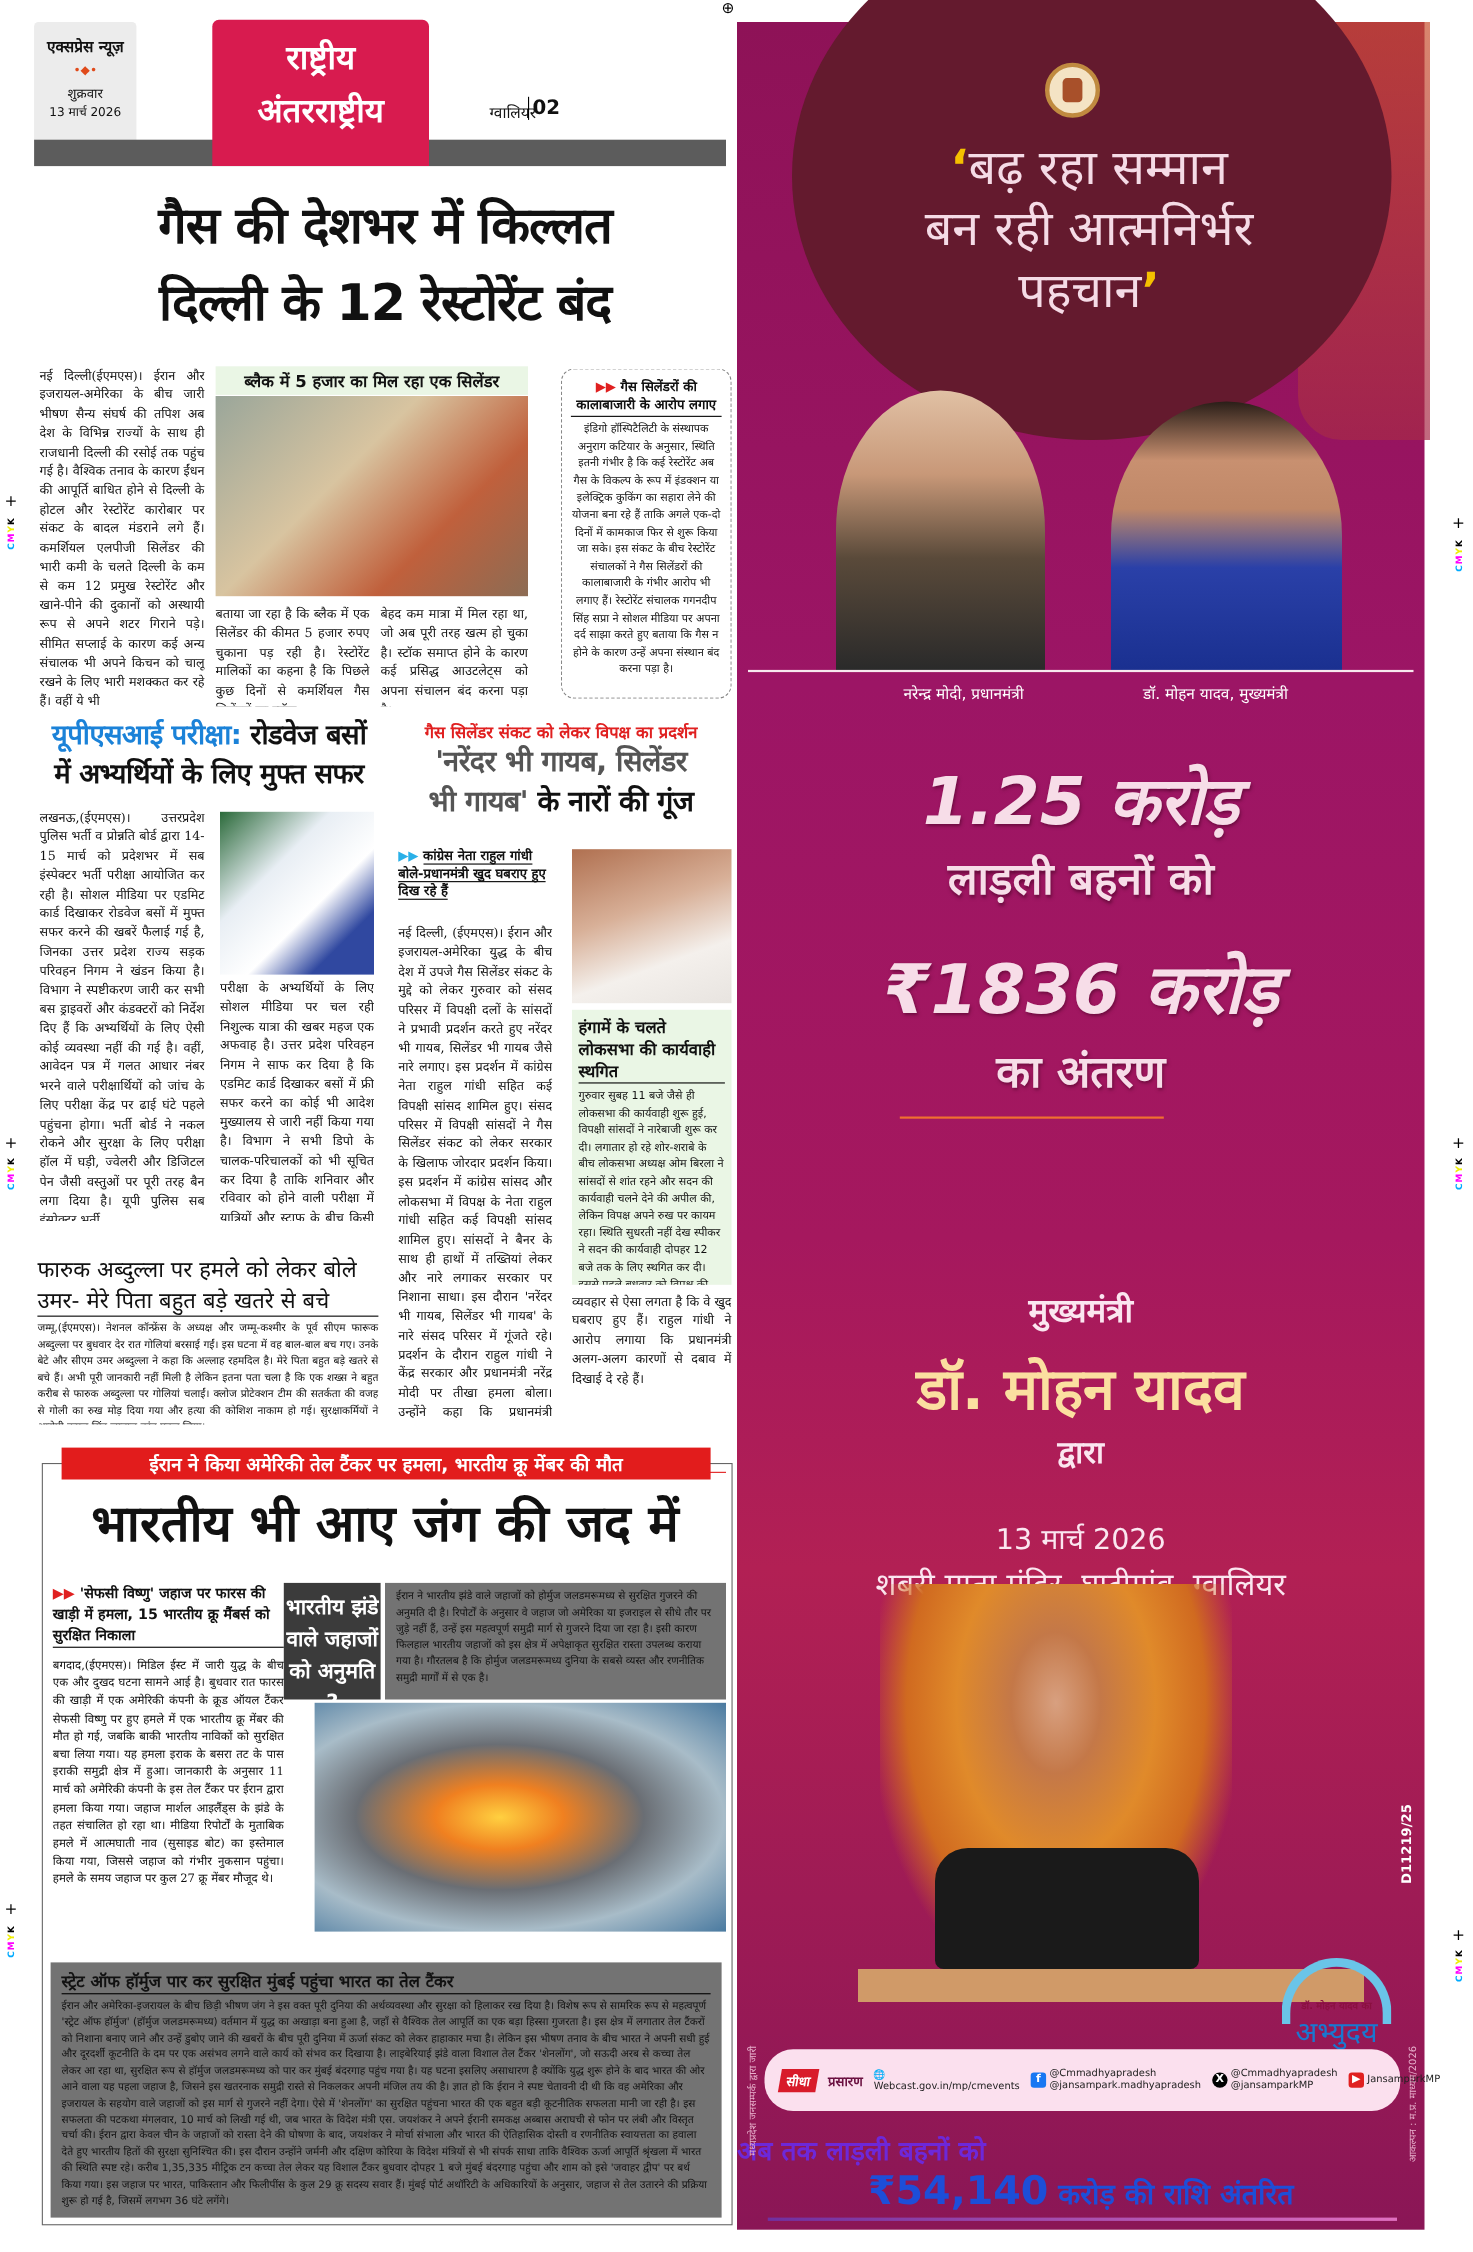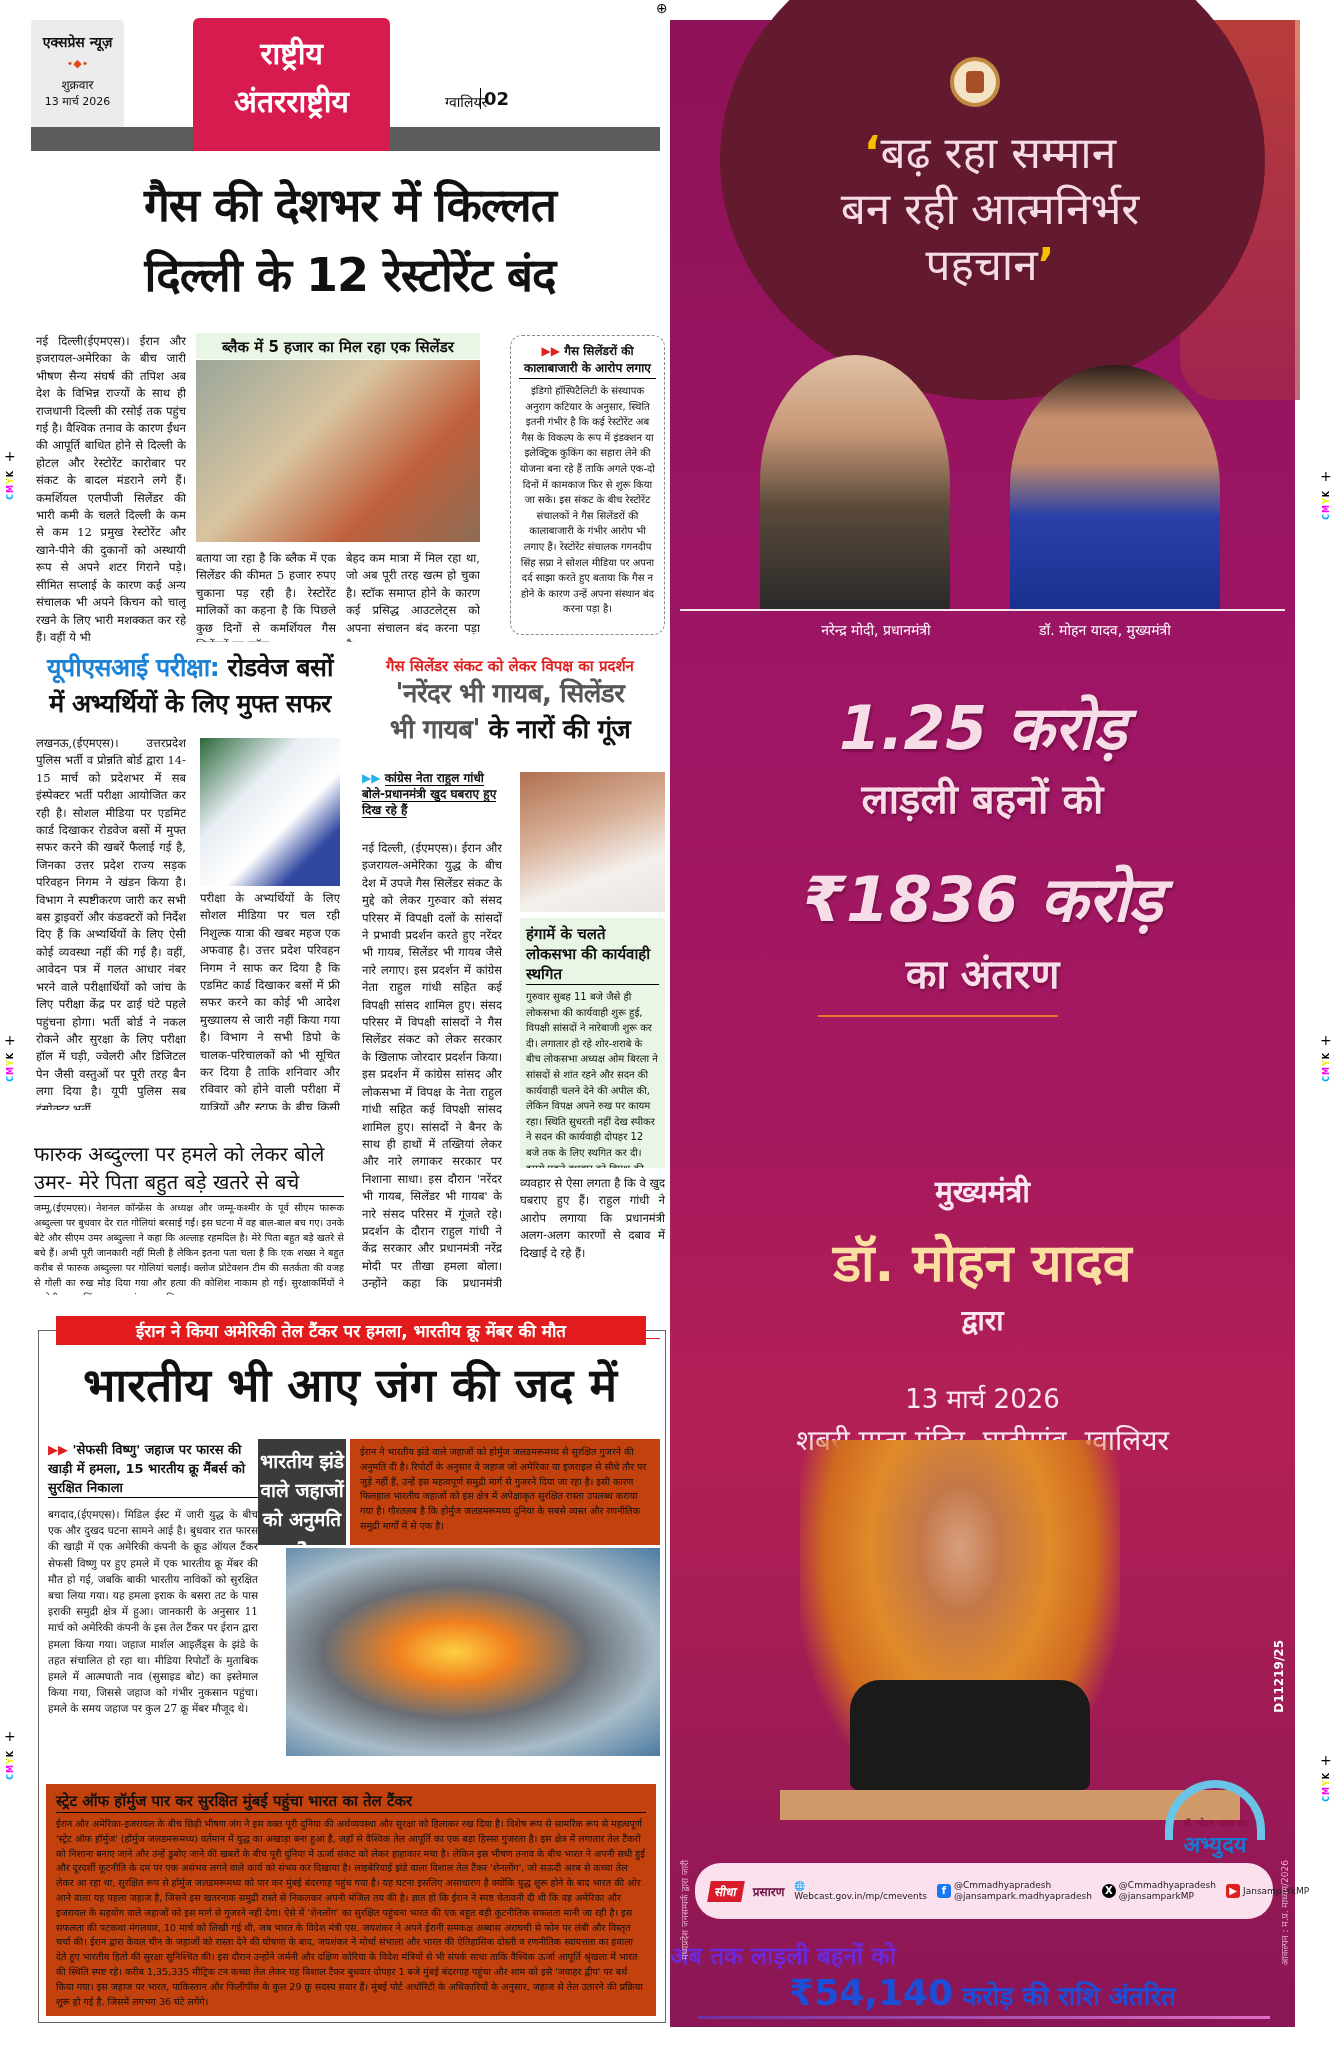--- a/index.html
+++ b/index.html
@@ -28,21 +28,21 @@
 .h-blue{color:#1b82d8}
 .h2{font-size:25px;font-weight:bold;line-height:36px;text-align:center;letter-spacing:-0.5px}
 .red-kicker{color:#e02020;font-size:15px;font-weight:bold;text-align:center}
 .grey-h{color:#555}
 .underline-h{border-bottom:1px solid #000;font-weight:bold}
 .green-box{background:#eaf6e5;padding:6px}
 .green-box h4{font-size:15px;border-bottom:1px solid #000;line-height:20px;margin-bottom:4px}
 .green-box p{font-size:10px;line-height:15.6px}
 .redbar{background:#e21c1c;color:#fff;font-size:17px;font-weight:bold;text-align:center;padding:3px 0}
 .darkbox{background:#3b3b3b;color:#fff;font-size:19px;font-weight:bold;text-align:center;line-height:29px;padding-top:8px}
-.beigebox{background:#c2410c;padding:6px 10px}
+.beigebox{background:#737373;padding:6px 10px}
 .beigebox p{font-size:9.5px;line-height:14.8px}
 .frame{border:1px solid #666}
 
 .ad{left:670px;top:20px;width:625px;height:2007px;background:linear-gradient(180deg,#8e1257 0%,#9c1565 30%,#a5185e 55%,#b22054 70%,#8a1656 100%);overflow:hidden}
 .ad-circle{left:720px;top:-80px;width:545px;height:480px;border-radius:50%;background:#641a2e}
 .ad-orange{left:1180px;top:20px;width:120px;height:380px;background:linear-gradient(180deg,#c8502e,#a62a48);border-radius:0 0 0 40px;opacity:.7}
 .emblem{left:950px;top:57px;width:50px;height:50px;border-radius:50%;background:#f4e3c4;border:4px solid #c08a40}
 .emblem::after{content:"";position:absolute;left:12px;top:10px;width:18px;height:22px;background:#a8502a;border-radius:4px}
 .quote{left:760px;top:125px;width:460px;text-align:center;color:#f5dbe6;font-size:44px;line-height:56px}
 .qmark{color:#f5c000;font-weight:bold}
@@ -57,21 +57,21 @@
 .woman{left:800px;top:1440px;width:320px;height:360px;background:radial-gradient(ellipse at 50% 30%,#d8a080 0,#c47848 18%,#e08a2a 40%,#d06a20 60%,transparent 75%)}
 .machine{left:850px;top:1680px;width:240px;height:110px;background:#1a1a1a;border-radius:30px 30px 8px 8px}
 .table{left:780px;top:1790px;width:460px;height:30px;background:#d09a68}
 .live-bar{left:695px;top:1863px;width:578px;height:56px;background:#fbe0ee;border-radius:26px;display:flex;align-items:center;padding:0 14px;gap:10px;font-size:9px;color:#222}
 .live-tag{background:#d81b2a;color:#fff;font-weight:bold;font-size:12px;padding:2px 6px;transform:skewX(-10deg)}
 .live-tag2{font-weight:bold;font-size:12px;color:#6a1040}
 .ico{display:inline-block;width:14px;height:14px;border-radius:3px;color:#fff;font-size:10px;text-align:center;line-height:14px;font-weight:bold}
 .logo{left:1150px;top:1780px;width:130px;height:110px;text-align:center}
 .logo-arc{position:absolute;left:15px;top:0;width:100px;height:60px;border-radius:60px 60px 0 0;border:8px solid #6ac4e8;border-bottom:none}
 .logo-name{position:absolute;left:0;top:36px;width:130px;font-size:9px;color:#8a1040;font-weight:bold}
-.logo-big{position:absolute;left:0;top:48px;width:130px;font-size:22px;color:#1a78d0;font-weight:bold}
+.logo-big{position:absolute;left:0;top:48px;width:130px;font-size:26px;color:#1a78d0;font-weight:normal}
 .logo-mp{position:absolute;left:60px;top:84px;font-size:9px;color:#e06a10;font-weight:bold}
 .bottom1{left:670px;top:1938px;width:625px;text-align:left;color:#6d28d9;font-size:24px;font-weight:bold}
 .bottom2{left:670px;top:1972px;width:625px;text-align:center;color:#1d4ed8;font-size:26px;font-weight:bold}
 .bottom2 .num{font-size:36px}
 .grad-line{left:698px;top:2016px;width:572px;height:3px;background:linear-gradient(90deg,#7030a0,#e070c0)}
 .vert{writing-mode:vertical-rl;transform:rotate(180deg);font-size:9px;color:#e8b0cc}
 .dcode{writing-mode:vertical-rl;transform:rotate(180deg);color:#fff;font-size:12px;font-weight:bold}
 .reg{font-size:14px;color:#000}
 .cmyk{writing-mode:vertical-rl;transform:rotate(180deg);font-size:8px;font-weight:bold;letter-spacing:1px}
 .cmyk .c{color:#0af}.cmyk .m{color:#f0f}.cmyk .y{color:#ee0}.cmyk .k{color:#000}

